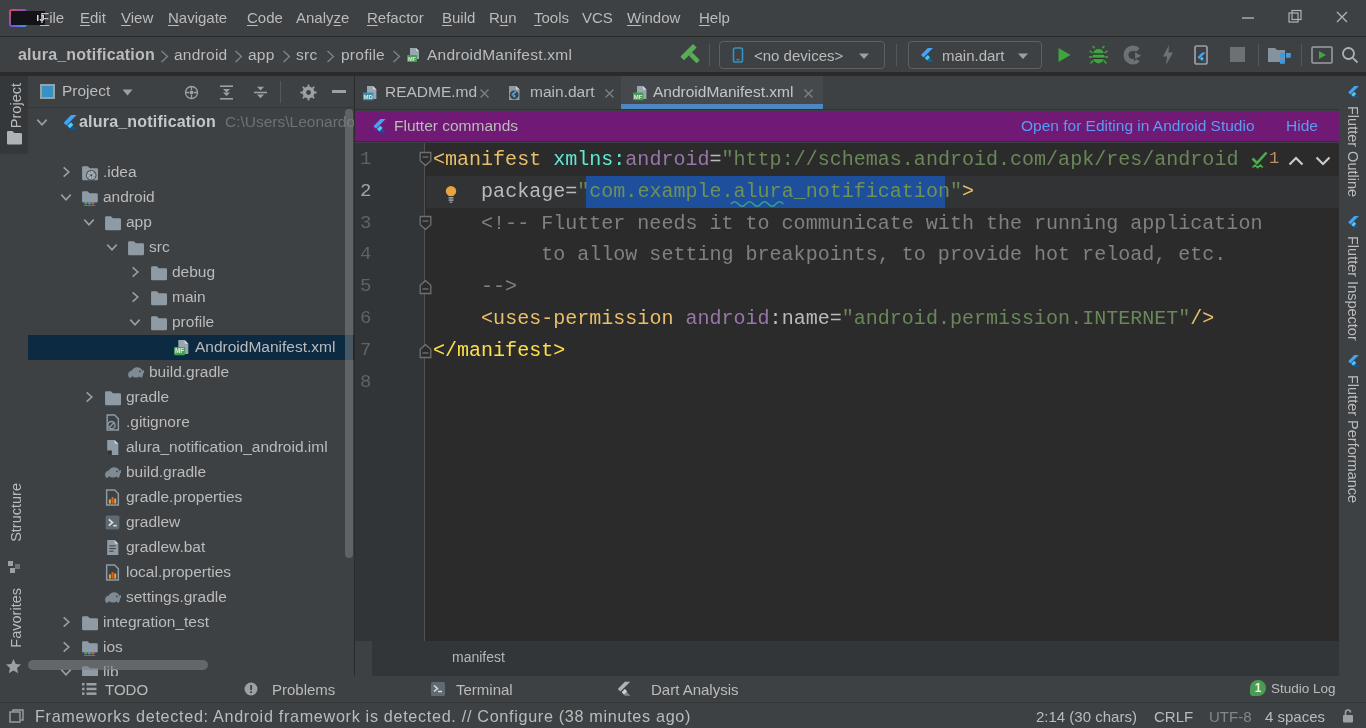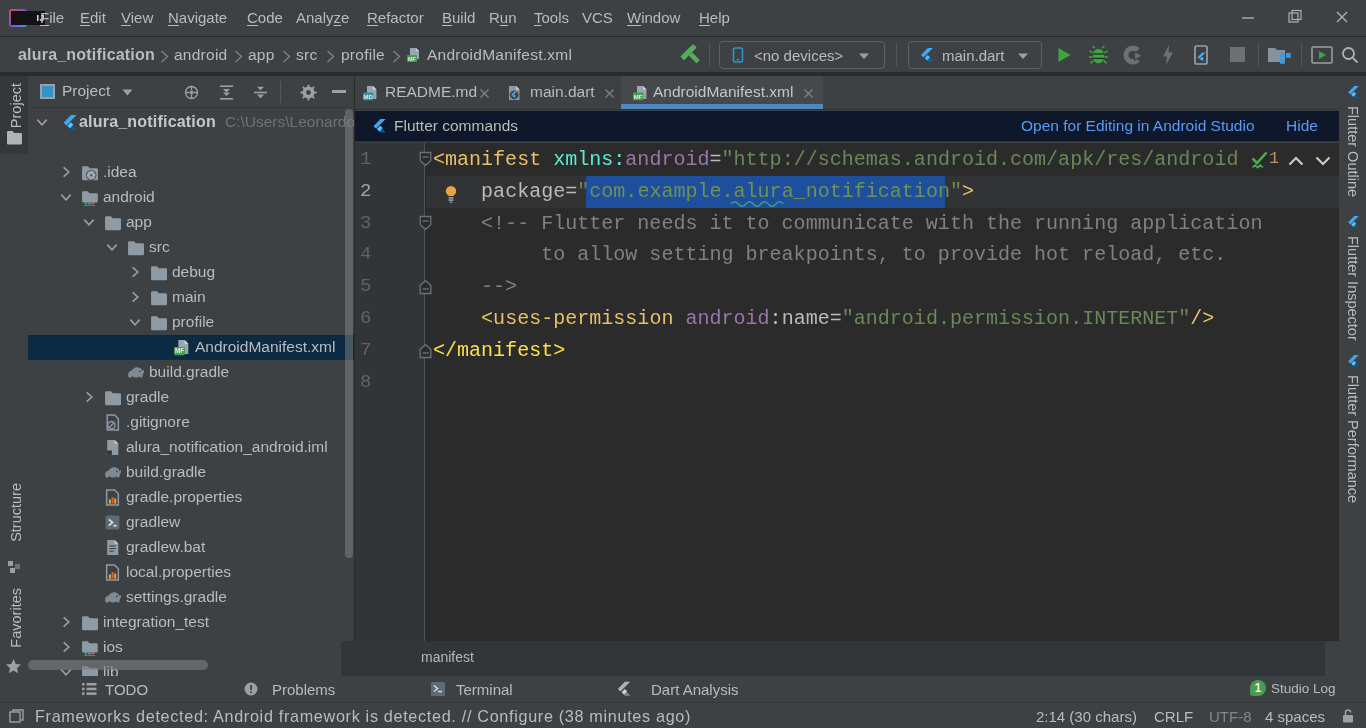--- a/index.html
+++ b/index.html
@@ -33,26 +33,26 @@
 #phead { position:absolute; left:0; top:0; width:326px; height:32px; border-bottom:1px solid #353839; }
 #ptree { position:absolute; left:0; top:33px; width:326px; height:567px; overflow:hidden; }
 .trow { position:absolute; left:0; width:326px; height:25px; font-size:15.5px; color:#bbbbbb; }
 .trow span.t { position:absolute; top:3px; }
 .tchev { position:absolute; top:4px; width:16px; height:16px; color:#9da0a2; }
 .ticon { position:absolute; top:4px; width:17px; height:17px; }
 #pdivider { position:absolute; left:354px; top:76px; width:1px; height:600px; background:#2b2b2b; }
 
 
 #tabbar { position:absolute; left:355px; top:76px; width:984px; height:34px; background:#3d4144; border-bottom:1px solid #323232; }
-#notif { position:absolute; left:355px; top:111px; width:984px; height:31px; background:#0f172a; border-bottom:1px solid #2f3132; font-size:15.5px; }
+#notif { position:absolute; left:355px; top:111px; width:984px; height:31px; background:#701a75; border-bottom:1px solid #2f3132; font-size:15.5px; }
 #editor { position:absolute; left:355px; top:143px; width:984px; height:498px; background:#2b2b2b; }
 #gutter { position:absolute; left:0; top:0; width:70px; height:498px; background:#313538; border-right:1px solid #4e5254; }
 .lnum { position:absolute; font-family:"Liberation Mono", monospace; font-size:19px; color:#606366; line-height:31.8px; }
 .cl { position:absolute; left:78px; font-family:"Liberation Mono", monospace; font-size:20.05px; white-space:pre; letter-spacing:0; line-height:31.8px; height:31.8px; }
-#bcrumb { position:absolute; left:341px; top:641px; width:984px; height:35px; background:#333639; font-size:14px; color:#b3b8bd; }
+#bcrumb { position:absolute; left:372px; top:641px; width:984px; height:35px; background:#333639; font-size:14px; color:#b3b8bd; }
 
 
 #rstripe { position:absolute; left:1339px; top:76px; width:27px; height:600px; background:#3d4144; }
 
 
 #btoolbar { position:absolute; left:0; top:676px; width:1366px; height:26px; background:#3d4144; font-size:15px; }
 #statusbar { position:absolute; left:0; top:702px; width:1366px; height:26px; background:#3d4144; border-top:1px solid #323637; font-size:15px; color:#bbbbbb; }
 </style>
 </head>
 <body>

